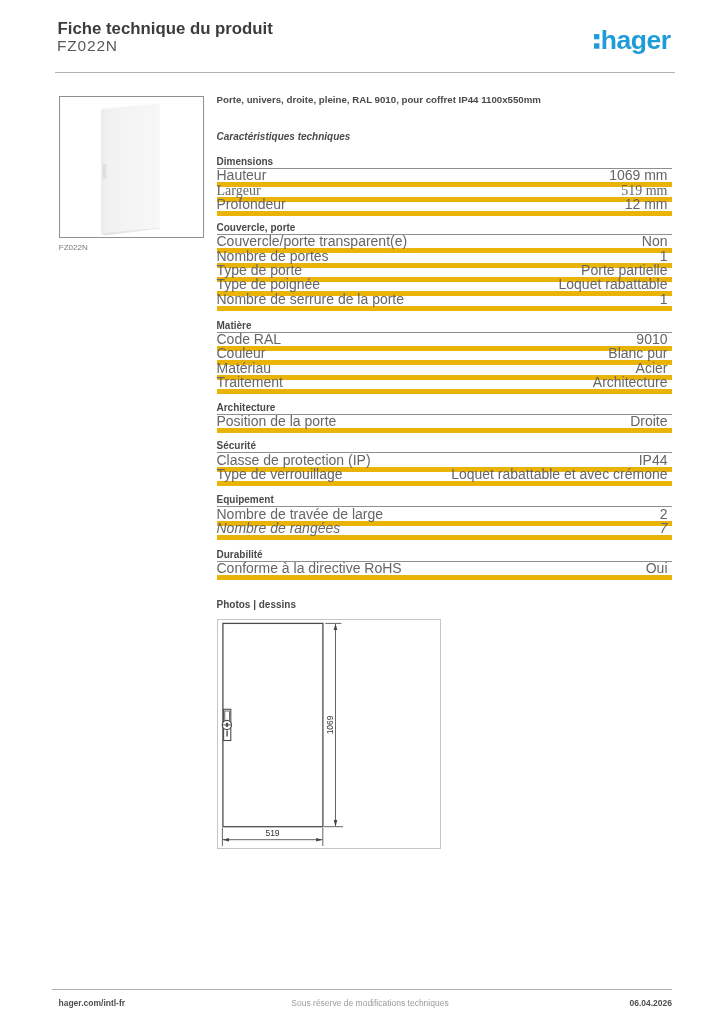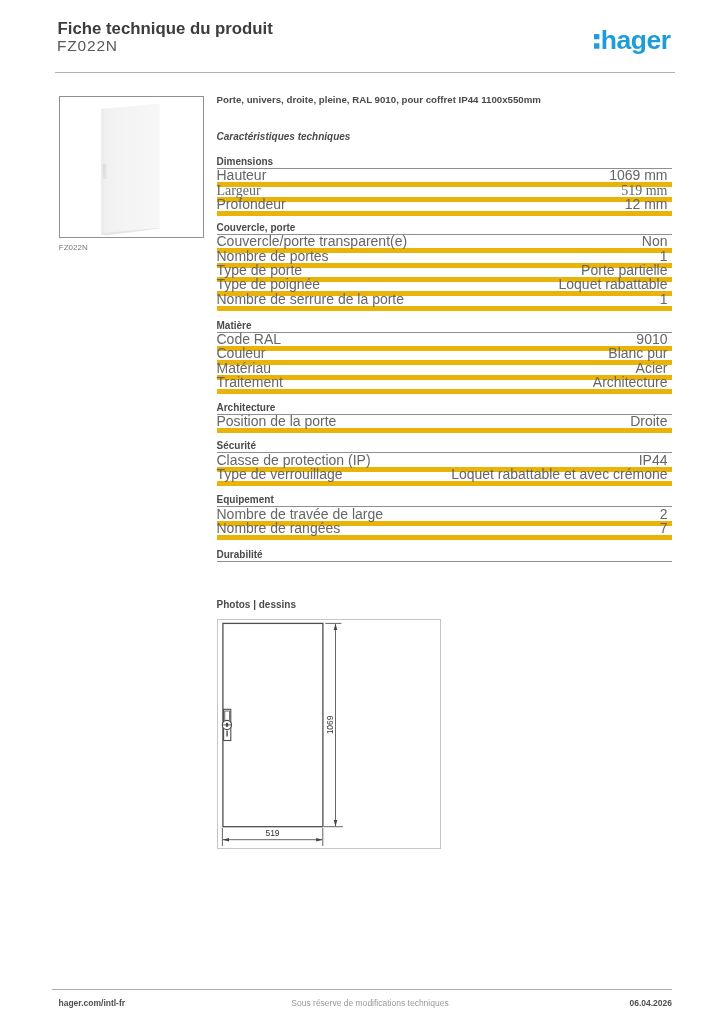--- a/index.html
+++ b/index.html
@@ -95,24 +95,25 @@
   <div class="sect" style="top:439.1px;">Sécurité</div>
 
   <div class="row" style="top:453.8px;">Classe de protection (IP)<span class="v">IP44</span></div>
 
   <div class="row" style="top:468.4px;">Type de verrouillage<span class="v">Loquet rabattable et avec crémone</span></div>
 
   <div class="sect" style="top:493px;">Equipement</div>
 
   <div class="row" style="top:507.8px;">Nombre de travée de large<span class="v">2</span></div>
 
-  <div class="row" style="top:522.4px;">Nombre de rangées<span class="v">7</span></div>
+  <div class="row" style="top:522.4px;font-style:italic;">Nombre de rangées<span class="v">7</span></div>
 
   <div class="sect" style="top:547.6px;">Durabilité</div>
 
+  <div class="row" style="top:561.9px;">Conforme à la directive RoHS<span class="v">Oui</span></div>
 
   <div class="abs" style="left:216.5px;top:599px;font-size:10px;font-weight:bold;color:#4a4a4a;">Photos | dessins</div>
 
   <div class="abs" style="left:217px;top:618.5px;">
     <svg width="224" height="230" viewBox="0 0 224 230">
 
       <rect x="0.5" y="0.5" width="223" height="229" fill="#fff" stroke="#c6c6c6" stroke-width="1"></rect>
 
       <rect x="5.9" y="4.4" width="100" height="203.3" fill="#fff" stroke="#4d4d4d" stroke-width="1.3"></rect>
 

